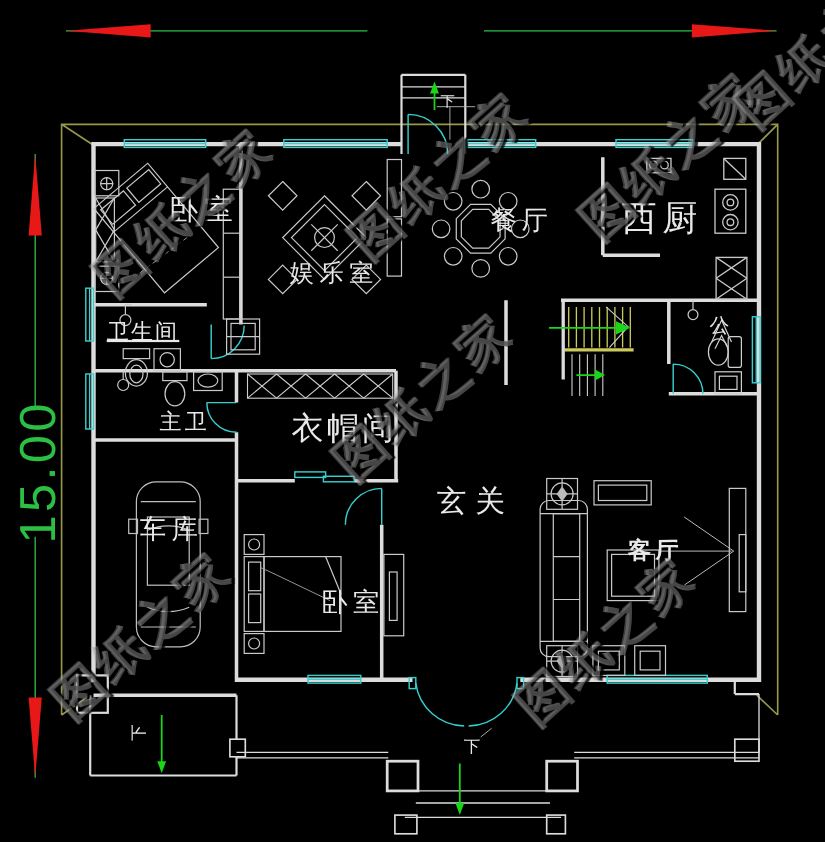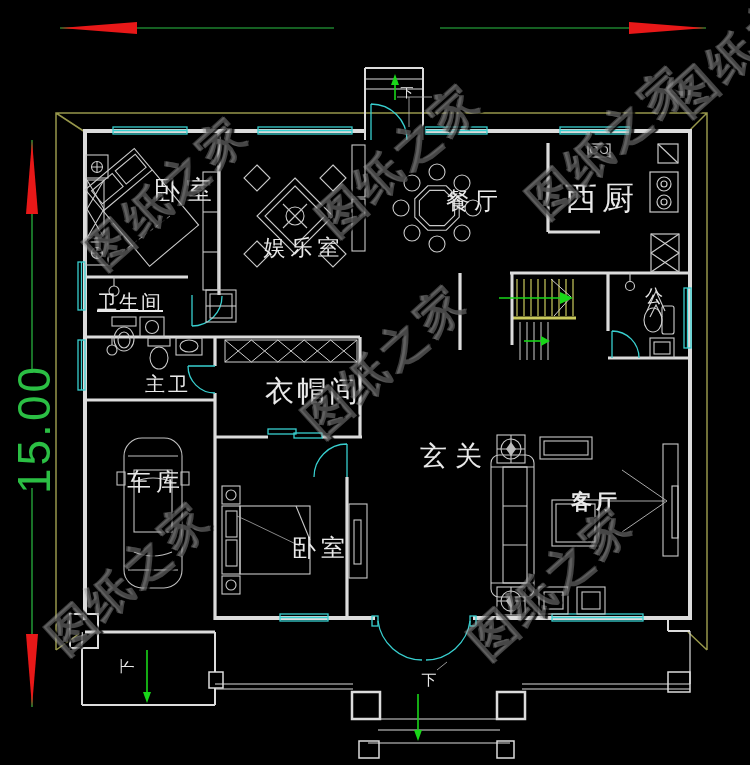--- a/index.html
+++ b/index.html
@@ -284,21 +284,21 @@
   </g>
 </svg>
 
   <span class="lbl" style="left:186px;top:190px;font-size:26px;letter-spacing:6px;">卧室</span>
   <span class="lbl" style="left:304px;top:248px;font-size:22px;letter-spacing:5px;text-align:center;">娱乐室</span>
   <span class="lbl" style="left:474px;top:201px;font-size:24px;letter-spacing:4px;">餐厅</span>
   <span class="lbl" style="left:602px;top:198px;font-size:32px;letter-spacing:5px;">西厨</span>
   <span class="lbl" style="left:130px;top:302px;font-size:20px;letter-spacing:2px;text-decoration:underline;">卫生间</span>
   <span class="lbl" style="left:168px;top:384px;font-size:20px;letter-spacing:3px;">主卫</span>
   <span class="lbl" style="left:313px;top:391px;font-size:29px;letter-spacing:3px;">衣帽间</span>
-  <span class="lbl" style="left:455px;top:456px;font-size:27px;letter-spacing:8px;">玄关</span>
+  <span class="lbl" style="left:432px;top:456px;font-size:27px;letter-spacing:8px;">玄关</span>
   <span class="lbl" style="left:156px;top:482px;font-size:24px;letter-spacing:5px;">车库</span>
   <span class="lbl" style="left:321px;top:548px;font-size:24px;letter-spacing:5px;">卧室</span>
   <span class="lbl" style="left:596px;top:501px;font-size:21px;letter-spacing:4px;font-weight:bold;">客厅</span>
   <span class="lbl" style="left:654px;top:296px;font-size:18px;">公</span>
 
   <span class="lbl" style="left:407px;top:92px;font-size:13px;">下</span>
   <span class="lbl" style="left:429px;top:679px;font-size:15px;">下</span>
   <span class="lbl rot90" style="left:126px;top:666px;font-size:15px;">下</span>
 
   <span class="dim vert" style="left:34px;top:429px;font-size:46px;">15.00</span>

